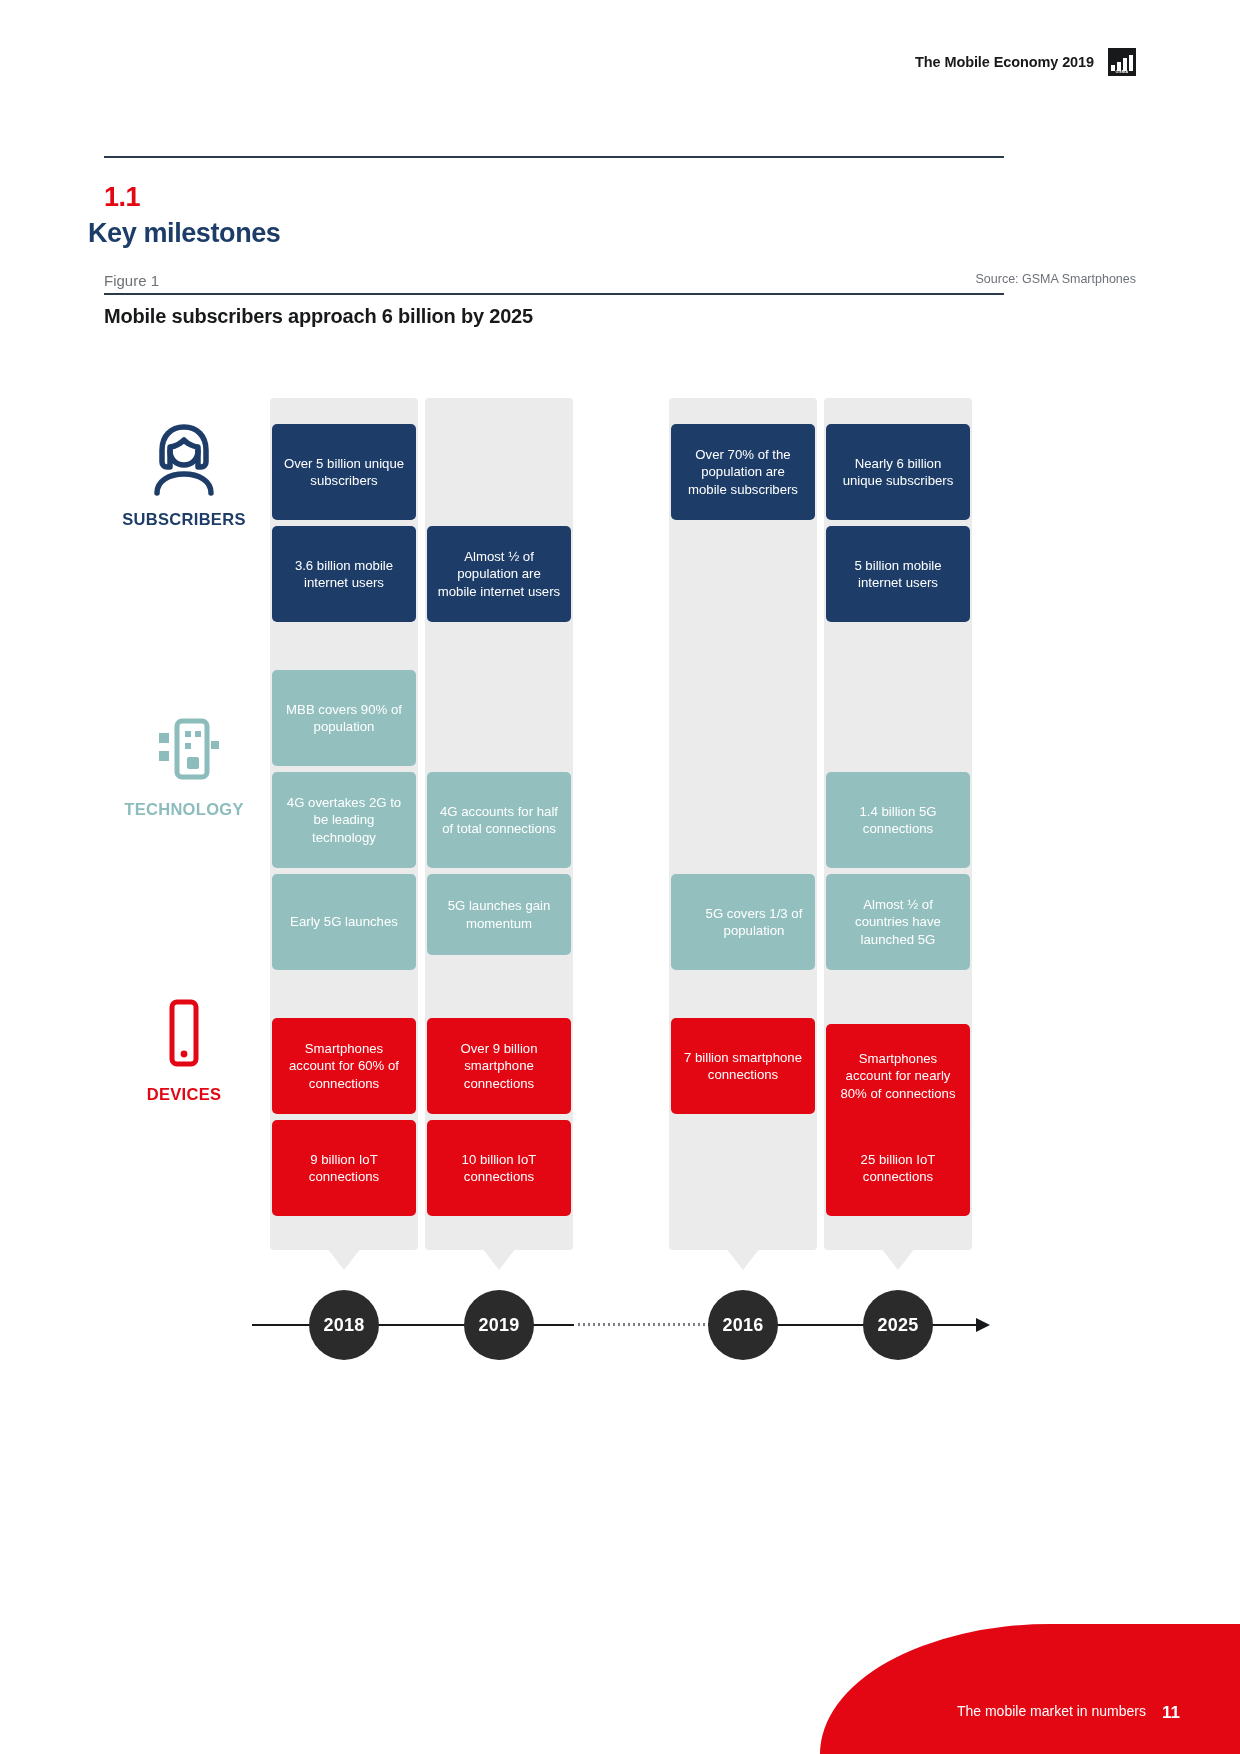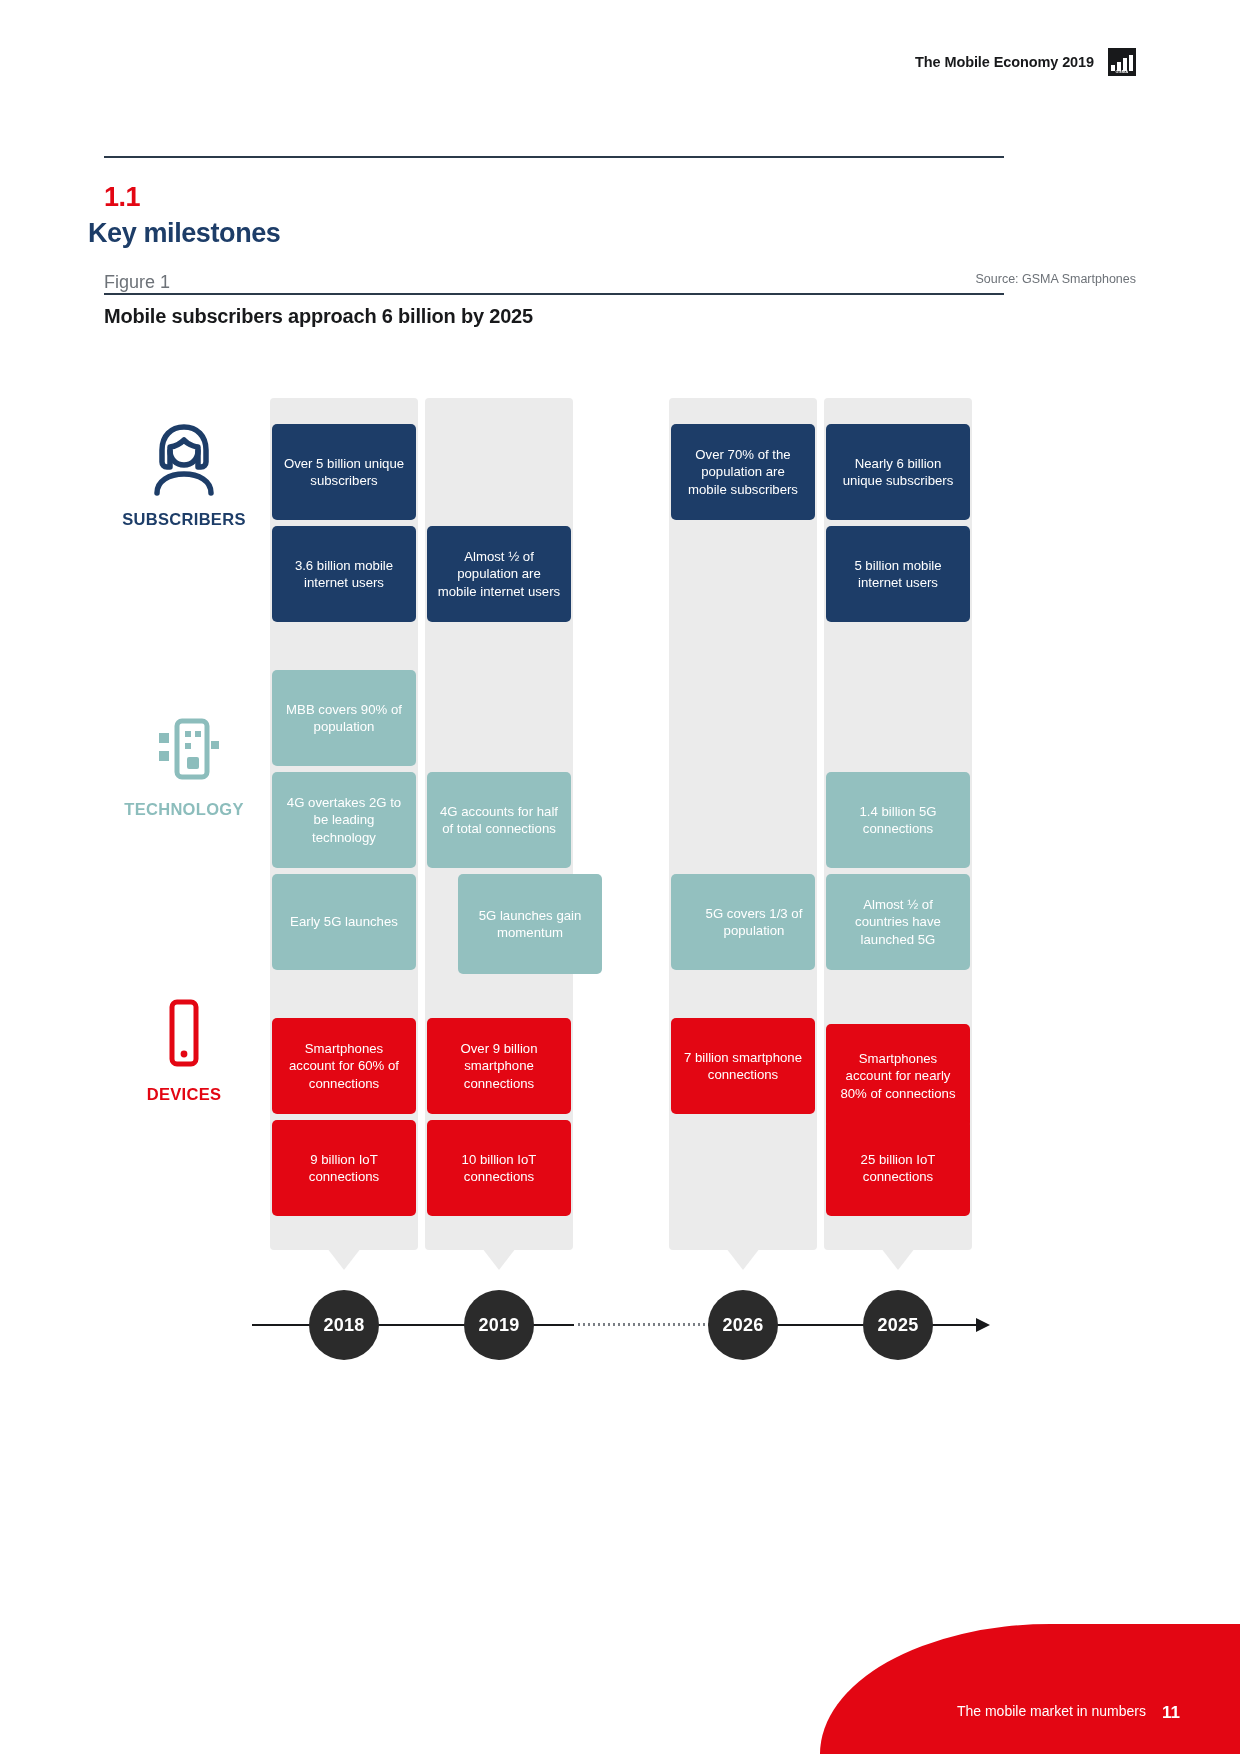--- a/index.html
+++ b/index.html
@@ -82,21 +82,21 @@
     color: #1d3d६8;
     color: #1d3d68;
     letter-spacing: -0.4px;
   }
 
   
   .figure-label {
     position: absolute;
     left: 104px;
     top: 272px;
-    font-size: 18px;
+    font-size: 15px;
     color: #6d7278;
   }
   .figure-source {
     position: absolute;
     right: 104px;
     top: 272px;
     font-size: 12.5px;
     color: #6d7278;
   }
   .caption-rule {
@@ -350,21 +350,21 @@
     <div class="card teal" style="top:374px; height:96px;">4G overtakes 2G to be leading technology</div>
     <div class="card teal" style="top:476px; height:96px;">Early 5G launches</div>
     <div class="card red" style="top:620px; height:96px;">Smartphones account for 60% of connections</div>
     <div class="card red" style="top:722px; height:96px;">9 billion IoT connections</div>
   </div>
 
   <div class="col col-2019" style="top:8px; height:852px;">
     <div class="col-tail"></div>
     <div class="card navy" style="top:128px; height:96px;">Almost ½ of population are mobile internet users</div>
     <div class="card teal" style="top:374px; height:96px;">4G accounts for half of total connections</div>
-    <div class="card teal" style="top:476px; height:100px;margin-left:31px;">5G launches gain momentum</div>
+    <div class="card teal" style="top:476px; height:81px;">5G launches gain momentum</div>
     <div class="card red" style="top:620px; height:96px;">Over 9 billion smartphone connections</div>
     <div class="card red" style="top:722px; height:96px;">10 billion IoT connections</div>
   </div>
 
   <div class="col col-2024" style="top:8px; height:852px;">
     <div class="col-tail"></div>
     <div class="card navy" style="top:26px;  height:96px;">Over 70% of the population are mobile subscribers</div>
     <div class="card teal" style="top:476px; height:96px;padding-left:32px;">5G covers 1/3 of population</div>
     <div class="card red" style="top:620px; height:96px;">7 billion smartphone connections</div>
   </div>
@@ -381,19 +381,19 @@
 </div>
 
 <div class="timeline">
   <div class="tl-line"></div>
   <div class="tl-gap"></div>
   <div class="tl-dots"></div>
   <div class="tl-arrow"></div>
 
   <div class="tl-node node-2018">2018</div>
   <div class="tl-node node-2019">2019</div>
-  <div class="tl-node node-2024">2026</div>
+  <div class="tl-node node-2024">2016</div>
   <div class="tl-node node-2025">2025</div>
 </div>
 
 <div class="footer-shape"></div>
 <div class="footer-text">The mobile market in numbers</div>
 <div class="footer-page">11</div>
 
 </body></html>

